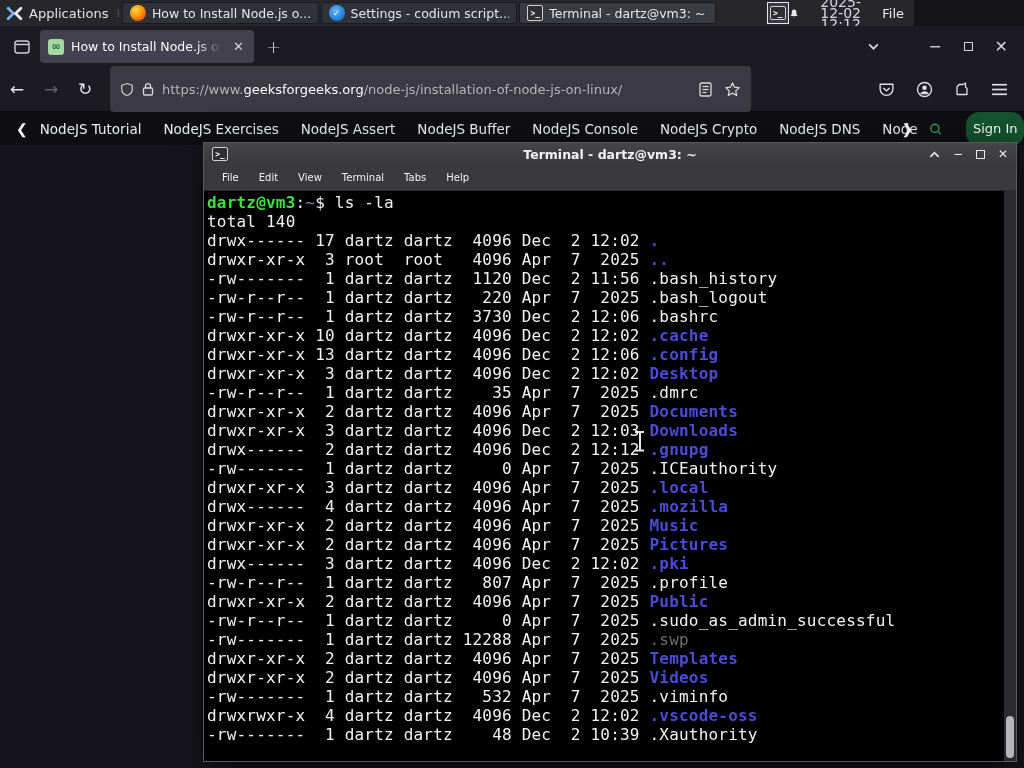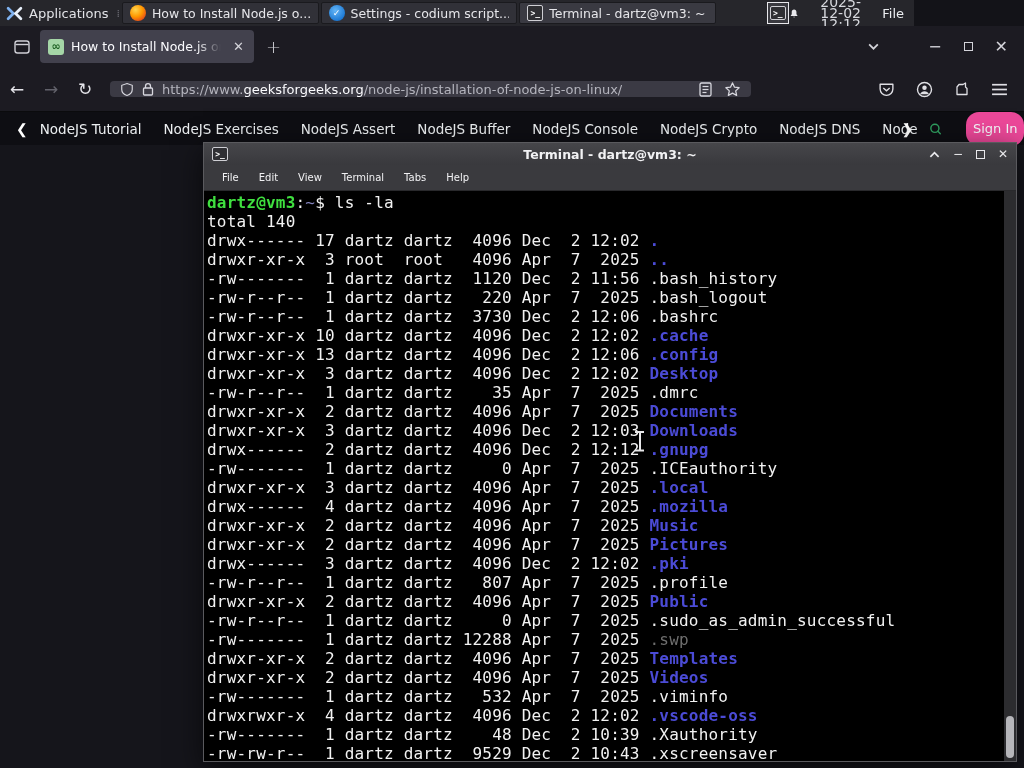--- a/index.html
+++ b/index.html
@@ -50,36 +50,36 @@
     font-size:11px; font-weight:bold; display:flex; align-items:center; justify-content:center; flex:0 0 16px; }
   .newtab { color:#d4d4da; font-size:18px; margin-left:12px; font-weight:300; }
   .tab-right { margin-left:auto; display:flex; align-items:center; gap:26px; padding-right:16px; color:#d4d4da; }
   .winctl { display:flex; align-items:center; gap:22px; margin-left:22px; }
   .sq { display:inline-block; width:9px; height:9px; border:1.5px solid #d4d4da; }
 
   .navbar { position:absolute; left:0; top:67px; width:1024px; height:45px;
     background:#1c1b22; display:flex; align-items:center; border-bottom:1px solid #0b0b0d; }
   .nav-ico { color:#e4e4e9; font-size:17px; width:34px; text-align:center; }
   .nav-ico.dim { color:#62626b; }
-  .urlbar { margin-left:8px; width:641px; height:16px; background:#3b3a44; border-radius:4px;
+  .urlbar { margin-left:8px; width:641px; height:46px; background:#3b3a44; border-radius:4px;
     display:flex; align-items:center; padding:0 10px; gap:8px; }
   .url-text { font-size:13px; white-space:nowrap; overflow:hidden; color:#b4b4bd; }
   .url-text b { color:#fbfbfe; font-weight:normal; }
   .url-right { margin-left:auto; display:flex; align-items:center; gap:12px; }
   .nav-right { margin-left:auto; display:flex; align-items:center; gap:21px; padding-right:16px; }
 
   .sitenav { position:absolute; left:0; top:112px; width:1024px; height:33px;
     background:#0e0e13; display:flex; align-items:center; color:#eceff1; font-size:13.5px; }
   .chev { font-weight:bold; font-size:14px; color:#fff; }
   .chev-left { margin-left:16px; }
   .nav-links { display:flex; align-items:center; gap:22px; margin-left:12px; white-space:nowrap; }
   .nav-link { cursor:default; }
   .chev-right { margin-left:-16px; }
   .gfg-search { margin-left:16px; }
-  .signin { margin-left:24px; width:88px; height:34px; border-radius:13px; background:#ec4899;
+  .signin { margin-left:24px; width:88px; height:34px; border-radius:13px; background:#14532d;
     color:#f4f6f8; font-size:13px; display:flex; align-items:center; justify-content:center;text-align:right; }
 
   .page-bg { position:absolute; left:0; top:145px; width:1024px; height:623px; background:#15151b; }
 
   
   .termwin { position:absolute; left:203px; top:142px; width:814px; height:620px;
     border:1px solid #5a5a5e; box-shadow:0 8px 28px rgba(0,0,0,.6); display:flex; flex-direction:column; }
   .t-titlebar { height:22px; background:linear-gradient(#46464a,#39393d); display:flex;
     align-items:center; padding:0 8px; color:#f2f2f4; flex:0 0 22px; }
   .t-title { position:absolute; left:0; right:0; text-align:center; font-size:12.5px; font-weight:bold; }
@@ -290,21 +290,20 @@
           <div class="t-line"><span class="c-d">drwx------  3 dartz dartz  4096 Dec  2 12:02 </span><span class="c-dir">.pki</span></div>
           <div class="t-line"><span class="c-d">-rw-r--r--  1 dartz dartz   807 Apr  7  2025 .profile</span></div>
           <div class="t-line"><span class="c-d">drwxr-xr-x  2 dartz dartz  4096 Apr  7  2025 </span><span class="c-dir">Public</span></div>
           <div class="t-line"><span class="c-d">-rw-r--r--  1 dartz dartz     0 Apr  7  2025 .sudo_as_admin_successful</span></div>
           <div class="t-line"><span class="c-d">-rw-------  1 dartz dartz 12288 Apr  7  2025 </span><span class="c-dim">.swp</span></div>
           <div class="t-line"><span class="c-d">drwxr-xr-x  2 dartz dartz  4096 Apr  7  2025 </span><span class="c-dir">Templates</span></div>
           <div class="t-line"><span class="c-d">drwxr-xr-x  2 dartz dartz  4096 Apr  7  2025 </span><span class="c-dir">Videos</span></div>
           <div class="t-line"><span class="c-d">-rw-------  1 dartz dartz   532 Apr  7  2025 .viminfo</span></div>
           <div class="t-line"><span class="c-d">drwxrwxr-x  4 dartz dartz  4096 Dec  2 12:02 </span><span class="c-dir">.vscode-oss</span></div>
           <div class="t-line"><span class="c-d">-rw-------  1 dartz dartz    48 Dec  2 10:39 .Xauthority</span></div>
-          <div class="t-line"><span class="c-d">-rw-rw-r--  1 dartz dartz  9529 Dec  2 10:43 .xscreensaver</span></div>
         </div>
       <div class="t-scrolltrack">
         <div class="t-scrollthumb"></div>
       </div>
       <div class="ibeam"></div>
     </div>
   </div>
 
 </div>
 

